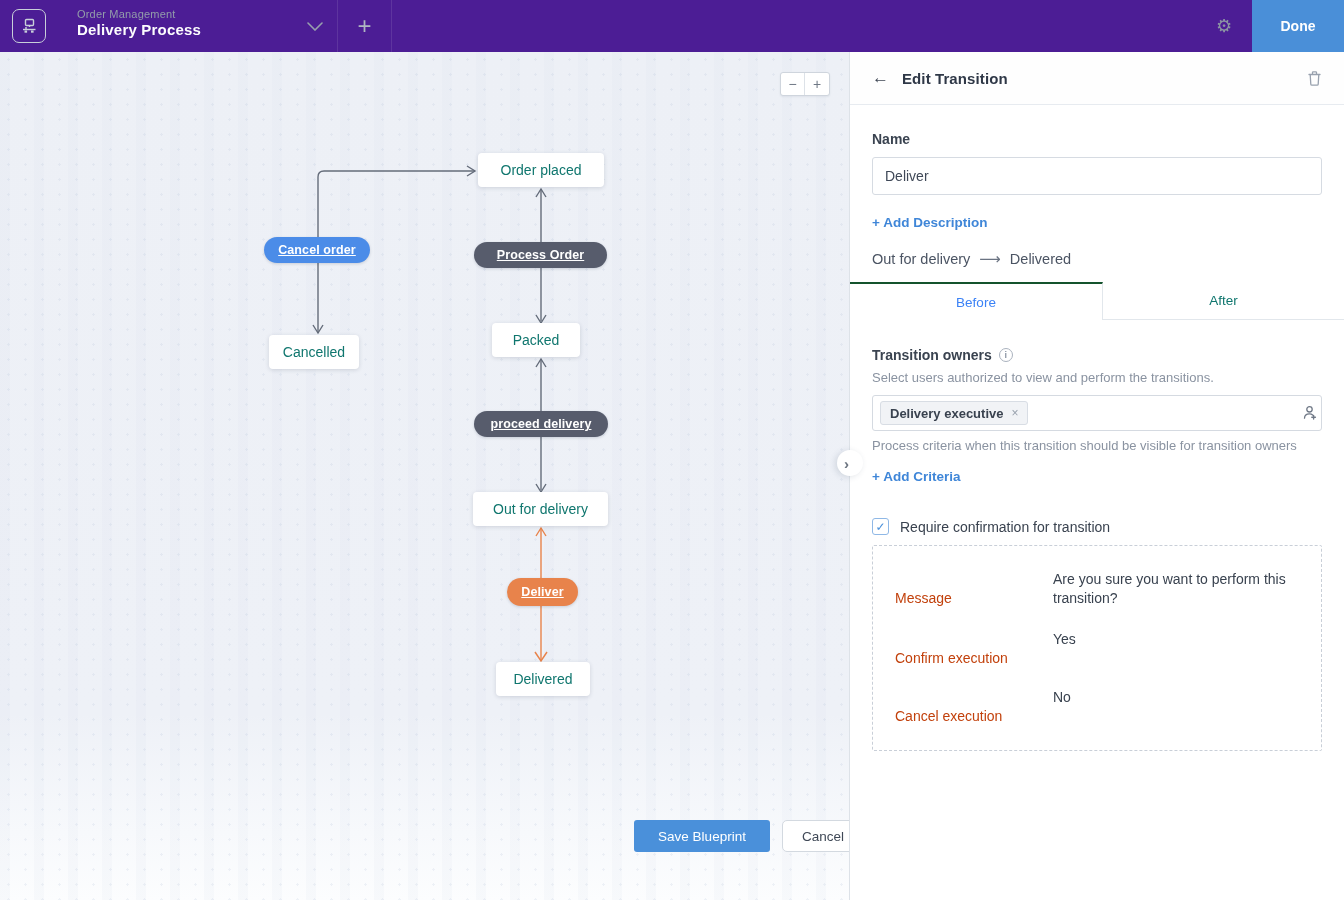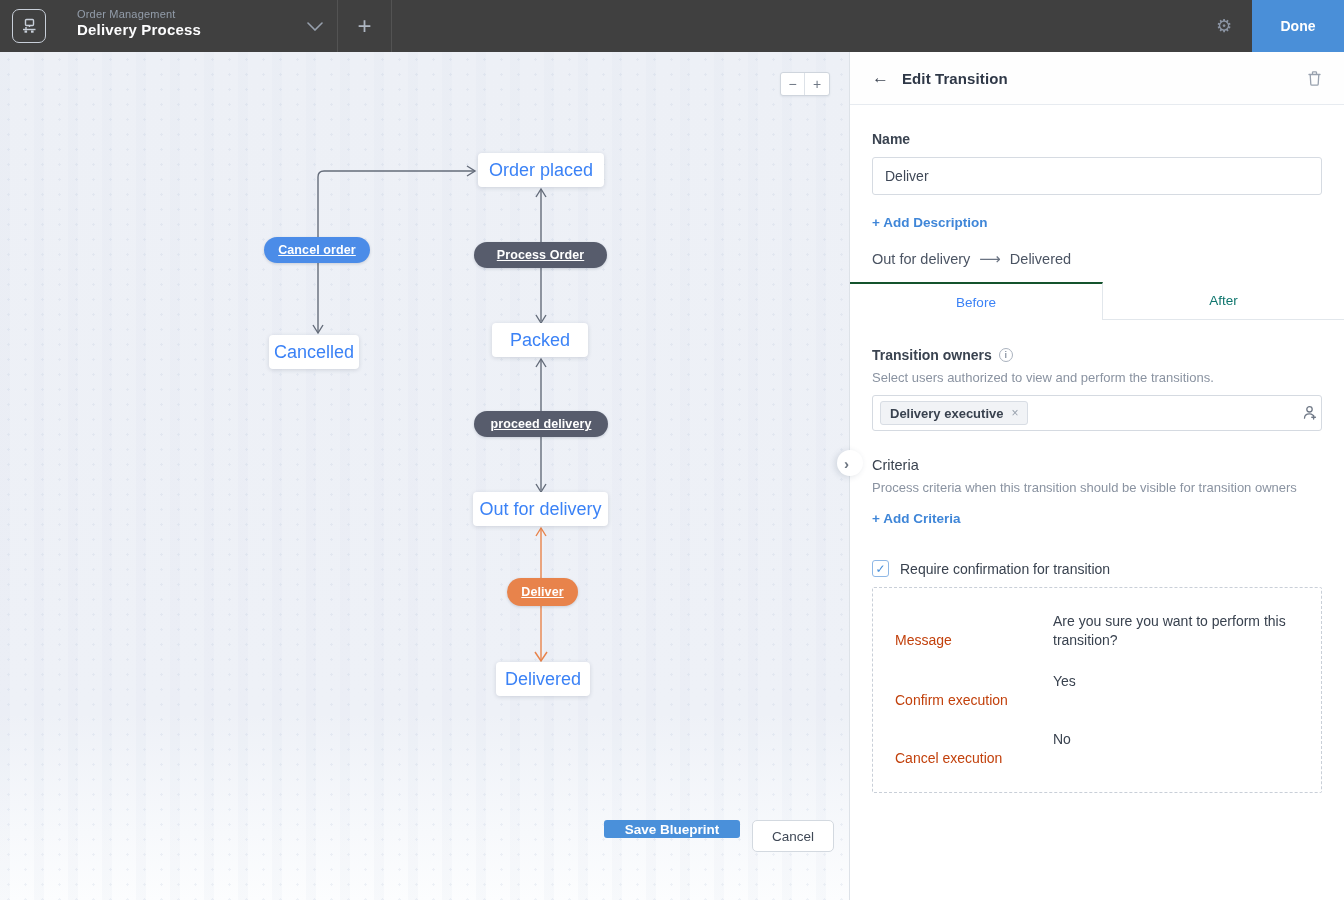--- a/index.html
+++ b/index.html
@@ -1,20 +1,20 @@
 <!DOCTYPE html>
 <html><head>
 <meta charset="utf-8">
 <style>
   * { margin:0; padding:0; box-sizing:border-box; }
   html,body { width:1344px; height:900px; overflow:hidden;
     font-family:"Liberation Sans", sans-serif; background:#fff; }
 
   
-  .topbar { height:52px; background:#404040; display:flex; align-items:stretch; }
+  .topbar { height:52px; background:#4c1d95; display:flex; align-items:stretch; }
   .logo-btn { width:34px; height:34px; margin:9px 0 0 12px; border:1.5px solid #c8cfd9;
     border-radius:7px; display:flex; align-items:center; justify-content:center; flex:none; }
   .title-block { margin-left:31px; padding-top:8px; width:216px; }
   .title-block .crumb { font-size:11px; color:#939daa; letter-spacing:.2px; }
   .title-block .title { font-size:15px; color:#fdfdfe; font-weight:700; margin-top:1px; letter-spacing:.2px; }
   .tb-chevron { width:44px; display:flex; align-items:center; justify-content:center; cursor:pointer; }
   .tb-divider { width:1px; background:rgba(255,255,255,.10); }
   .tb-plus { width:53px; display:flex; align-items:center; justify-content:center;
     color:#aeb6c2; font-size:24px; font-weight:300; cursor:pointer; }
   .tb-spacer { flex:1; }
@@ -36,31 +36,31 @@
   .zoomctrl { position:absolute; top:20px; right:19px; display:flex; background:#fff;
     border:1px solid #cfd5dd; border-radius:3px; box-shadow:0 1px 2px rgba(40,60,90,.08); z-index:6; }
   .zoomctrl .zbtn { width:24px; height:22px; display:flex; align-items:center; justify-content:center;
     color:#6f7885; font-size:14px; cursor:pointer; }
   .zoomctrl .zbtn:first-child { border-right:1px solid #dde2e8; }
 
   svg.wires { position:absolute; inset:0; z-index:1; }
 
   .state { position:absolute; background:#fff; border-radius:4px; z-index:3;
     box-shadow:0 1px 4px rgba(35,48,74,.16); display:flex; align-items:center; justify-content:center;
-    font-size:18px; color:#3b82f6; cursor:pointer; }
+    font-size:14px; color:#0f766e; cursor:pointer; }
   .pill { position:absolute; border-radius:14px; z-index:4; display:flex; align-items:center;
     justify-content:center; font-size:12.5px; font-weight:700; color:#fff; cursor:pointer;
     box-shadow:0 1px 3px rgba(35,48,74,.18); letter-spacing:.1px;text-decoration:underline; }
   .pill.gray { background:#575c6c; }
   .pill.blue { background:#4b8ce8; }
   .pill.orange { background:#e8834b; }
 
   .canvas-actions { position:absolute; left:604px; top:768px; display:flex; gap:12px; z-index:5; }
-  .save-btn { width:136px; height:18px; background:#4a90da; border:none; border-radius:3px;
-    color:#fff; font-size:13.5px; font-weight:700; cursor:pointer; font-family:inherit; }
+  .save-btn { width:136px; height:32px; background:#4a90da; border:none; border-radius:3px;
+    color:#fff; font-size:13.5px; font-weight:400; cursor:pointer; font-family:inherit;margin-left:30px; }
   .cancel-btn { width:82px; height:32px; background:#fff; border:1px solid #d3d9e0; border-radius:5px;
     color:#3f4856; font-size:13.5px; cursor:pointer; font-family:inherit; }
 
   
   .panel { position:relative; flex:1; background:#fff; border-left:1px solid #dde2e8; }
   .panel-header { height:53px; display:flex; align-items:center; padding:0 22px;
     border-bottom:1px solid #e7ebf0; background:#fefefe; }
   .back-arrow { font-size:17px; color:#3e4654; cursor:pointer; margin-right:13px; }
   .panel-title { font-size:15px; font-weight:700; color:#2f3847; letter-spacing:.1px; }
   .trash { margin-left:auto; cursor:pointer; display:flex; }
@@ -163,21 +163,21 @@
       <path d="M541 307 L541 438" fill="none" stroke="#646c7a" stroke-width="1.4"></path>
       <path d="M536 315 L541 307 L546 315" fill="none" stroke="#646c7a" stroke-width="1.4"></path>
       <path d="M536 432 L541 440 L546 432" fill="none" stroke="#646c7a" stroke-width="1.4"></path>
 
       <path d="M541 476 L541 608" fill="none" stroke="#e8834b" stroke-width="1.4"></path>
       <path d="M536 484 L541 476 L546 484" fill="none" stroke="#e8834b" stroke-width="1.4"></path>
       <path d="M535 600 L541 609 L547 600" fill="none" stroke="#e8834b" stroke-width="1.5"></path>
     </svg>
 
     <div class="state" style="left:478px; top:101px; width:126px; height:34px;">Order placed</div>
-    <div class="state" style="left:492px; top:271px; width:96px; height:34px;">Packed</div>
+    <div class="state" style="left:492px; top:271px; width:88px; height:34px;">Packed</div>
     <div class="state" style="left:473px; top:440px; width:135px; height:34px;">Out for delivery</div>
     <div class="state" style="left:496px; top:610px; width:94px; height:34px;">Delivered</div>
     <div class="state" style="left:269px; top:283px; width:90px; height:34px;">Cancelled</div>
 
     <div class="pill blue" style="left:264px; top:185px; width:106px; height:26px;">Cancel order</div>
     <div class="pill gray" style="left:474px; top:190px; width:133px; height:26px;">Process Order</div>
     <div class="pill gray" style="left:474px; top:359px; width:134px; height:26px;">proceed delivery</div>
     <div class="pill orange" style="left:507px; top:526px; width:71px; height:28px;">Deliver</div>
 
     <div class="canvas-actions">
@@ -232,21 +232,20 @@
         </div>
         <span class="adduser">
           <svg width="18" height="18" viewBox="0 0 18 18">
             <circle cx="9.5" cy="5.3" r="2.7" fill="none" stroke="#6f7886" stroke-width="1.3"></circle>
             <path d="M4.5 14.2 Q4.7 9.8 9.5 9.9 Q11.5 10 12.6 11" fill="none" stroke="#6f7886" stroke-width="1.3" stroke-linecap="round"></path>
             <path d="M13.6 11.5 V15.1 M11.8 13.3 H15.4" stroke="#6f7886" stroke-width="1.4" stroke-linecap="round"></path>
           </svg>
         </span>
       </div>
 
-      <div class="lbl criteria-lbl" style="font-weight:400; font-size:14.5px;">Criteria</div>
       <div class="helper">Process criteria when this transition should be visible for transition owners</div>
       <span class="add-link" style="margin-top:16px;">+ Add Criteria</span>
 
       <div class="chk-row">
         <div class="chk">
           <span>✓</span>
         </div>
         <span class="chk-lbl">Require confirmation for transition</span>
       </div>
 

